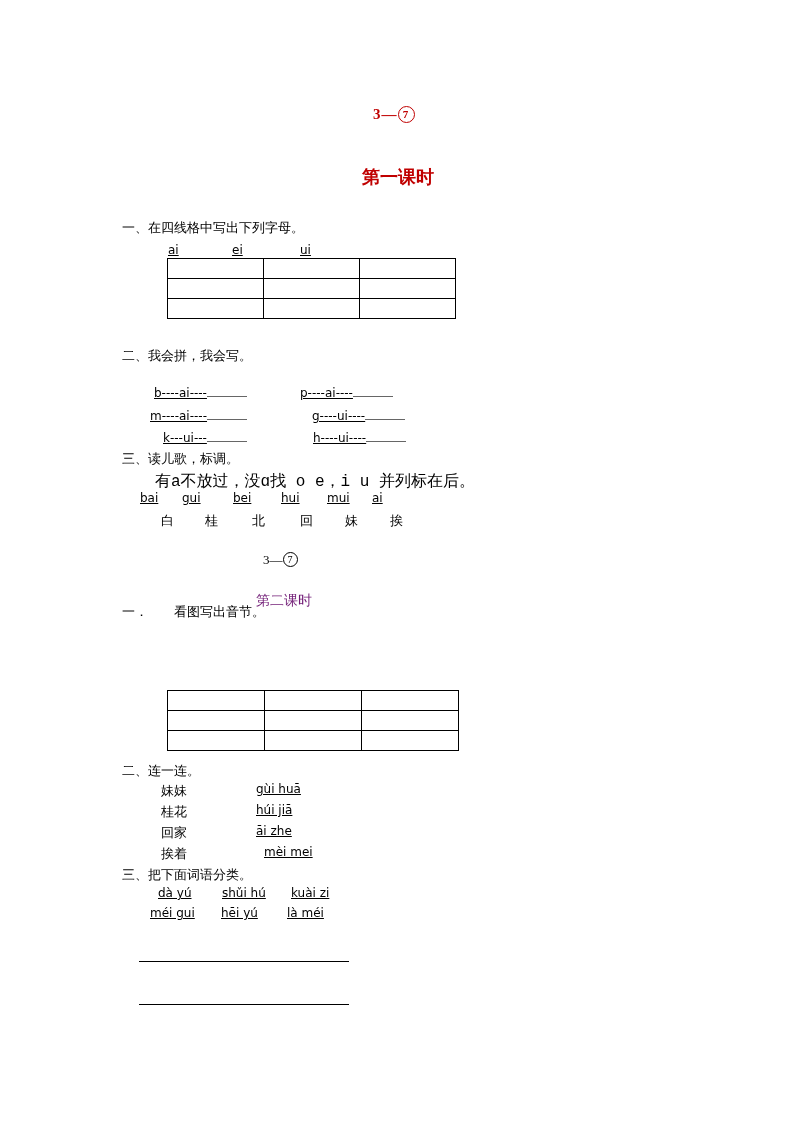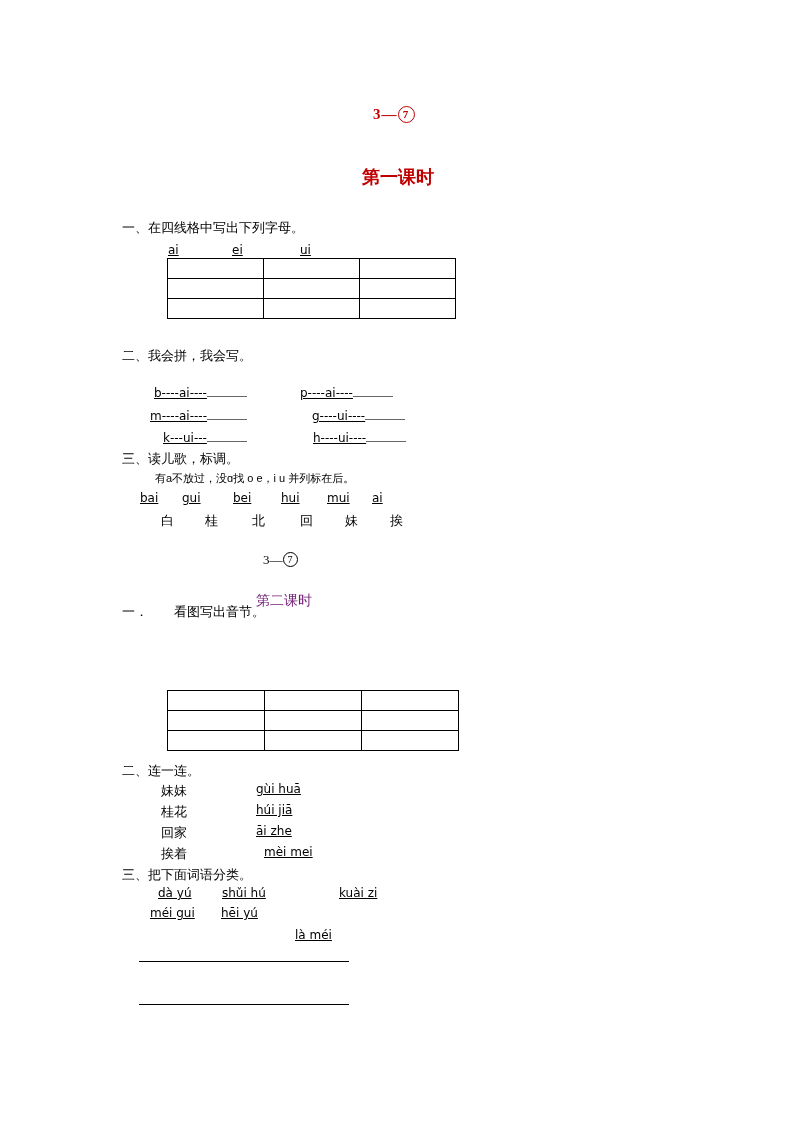--- a/index.html
+++ b/index.html
@@ -147,21 +147,21 @@
 
   <div class="abs pinyin" style="left:163px; top:431px;">
     <span>k---ui---</span><span class="blank-underline"></span>
   </div>
   <div class="abs pinyin" style="left:313px; top:431px;">
     <span>h----ui----</span><span class="blank-underline"></span>
   </div>
 
   <div class="abs section-head" style="left:122px; top:450px;">三、读儿歌，标调。</div>
 
-  <div class="abs" style="left:155px; top:471px; font-size:11px; font-family:Liberation Sans, sans-serif;">有a不放过，没ɑ找 o e，i u 并列标在后。</div>
+  <div class="abs" style="left:155px; top:471px; font-size:16px; font-family:Liberation Mono, monospace;">有a不放过，没ɑ找 o e，i u 并列标在后。</div>
 
   <div class="abs pinyin" style="left:140px; top:491px;">bai</div>
   <div class="abs pinyin" style="left:182px; top:491px;">gui</div>
   <div class="abs pinyin" style="left:233px; top:491px;">bei</div>
   <div class="abs pinyin" style="left:281px; top:491px;">hui</div>
   <div class="abs pinyin" style="left:327px; top:491px;">mui</div>
   <div class="abs pinyin" style="left:372px; top:491px;">ai</div>
 
   <div class="abs hanzi" style="left:161px; top:512px;">白</div>
   <div class="abs hanzi" style="left:205px; top:512px;">桂</div>
@@ -211,22 +211,22 @@
   <div class="abs hanzi" style="left:161px; top:824px;">回家</div>
   <div class="abs pinyin" style="left:256px; top:824px;">āi zhe</div>
 
   <div class="abs hanzi" style="left:161px; top:845px;">挨着</div>
   <div class="abs pinyin" style="left:264px; top:845px;">mèi mei</div>
 
   <div class="abs section-head" style="left:122px; top:866px;">三、把下面词语分类。</div>
 
   <div class="abs pinyin" style="left:158px; top:886px;">dà yú</div>
   <div class="abs pinyin" style="left:222px; top:886px;">shǔi hú</div>
-  <div class="abs pinyin" style="left:291px; top:886px;margin-left:48px;">kuài zi</div>
+  <div class="abs pinyin" style="left:291px; top:886px;">kuài zi</div>
 
   <div class="abs pinyin" style="left:150px; top:906px;">méi gui</div>
   <div class="abs pinyin" style="left:221px; top:906px;">hēi yú</div>
-  <div class="abs pinyin" style="left:287px; top:928px;margin-left:8px;">là méi</div>
+  <div class="abs pinyin" style="left:287px; top:906px;">là méi</div>
 
   <div class="abs writeline" style="left:139px; top:960px;"></div>
   <div class="abs writeline" style="left:139px; top:1003px;"></div>
 
 </div>
 
 </body></html>

